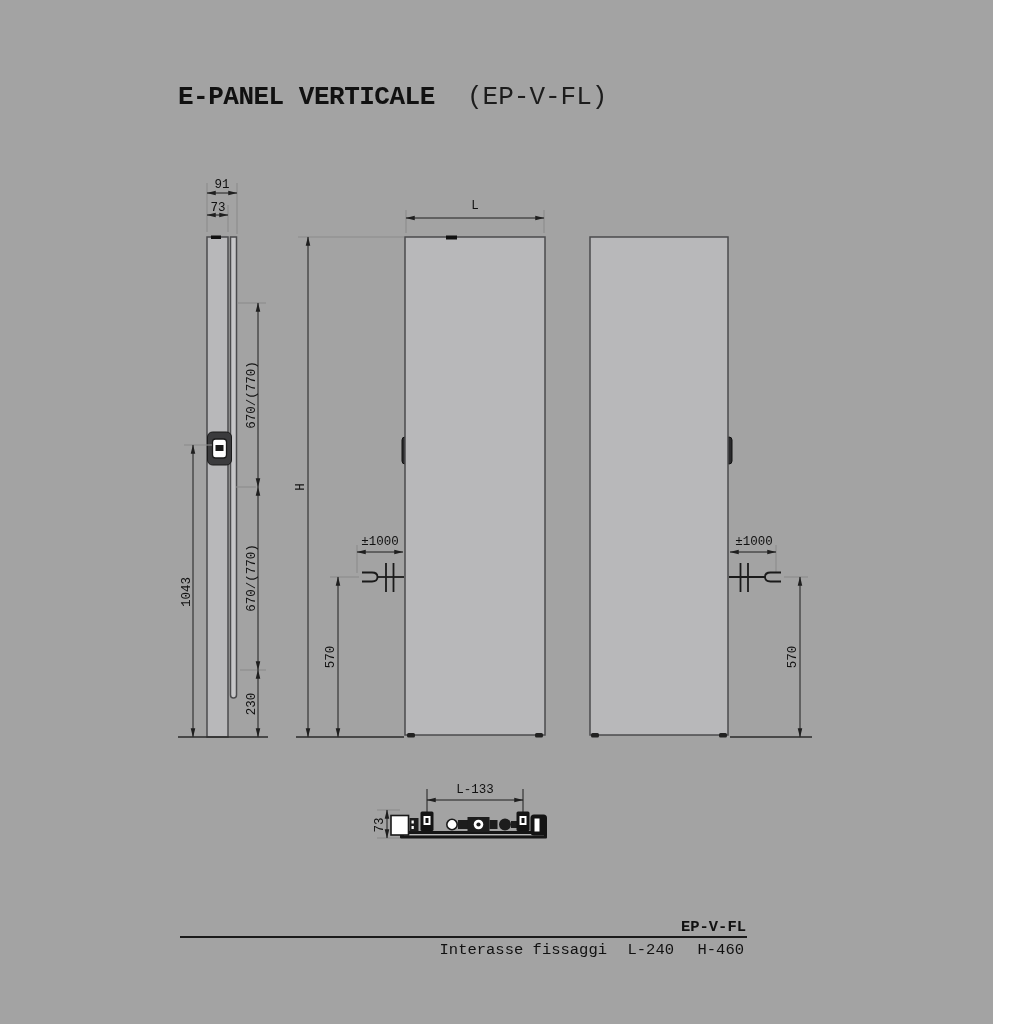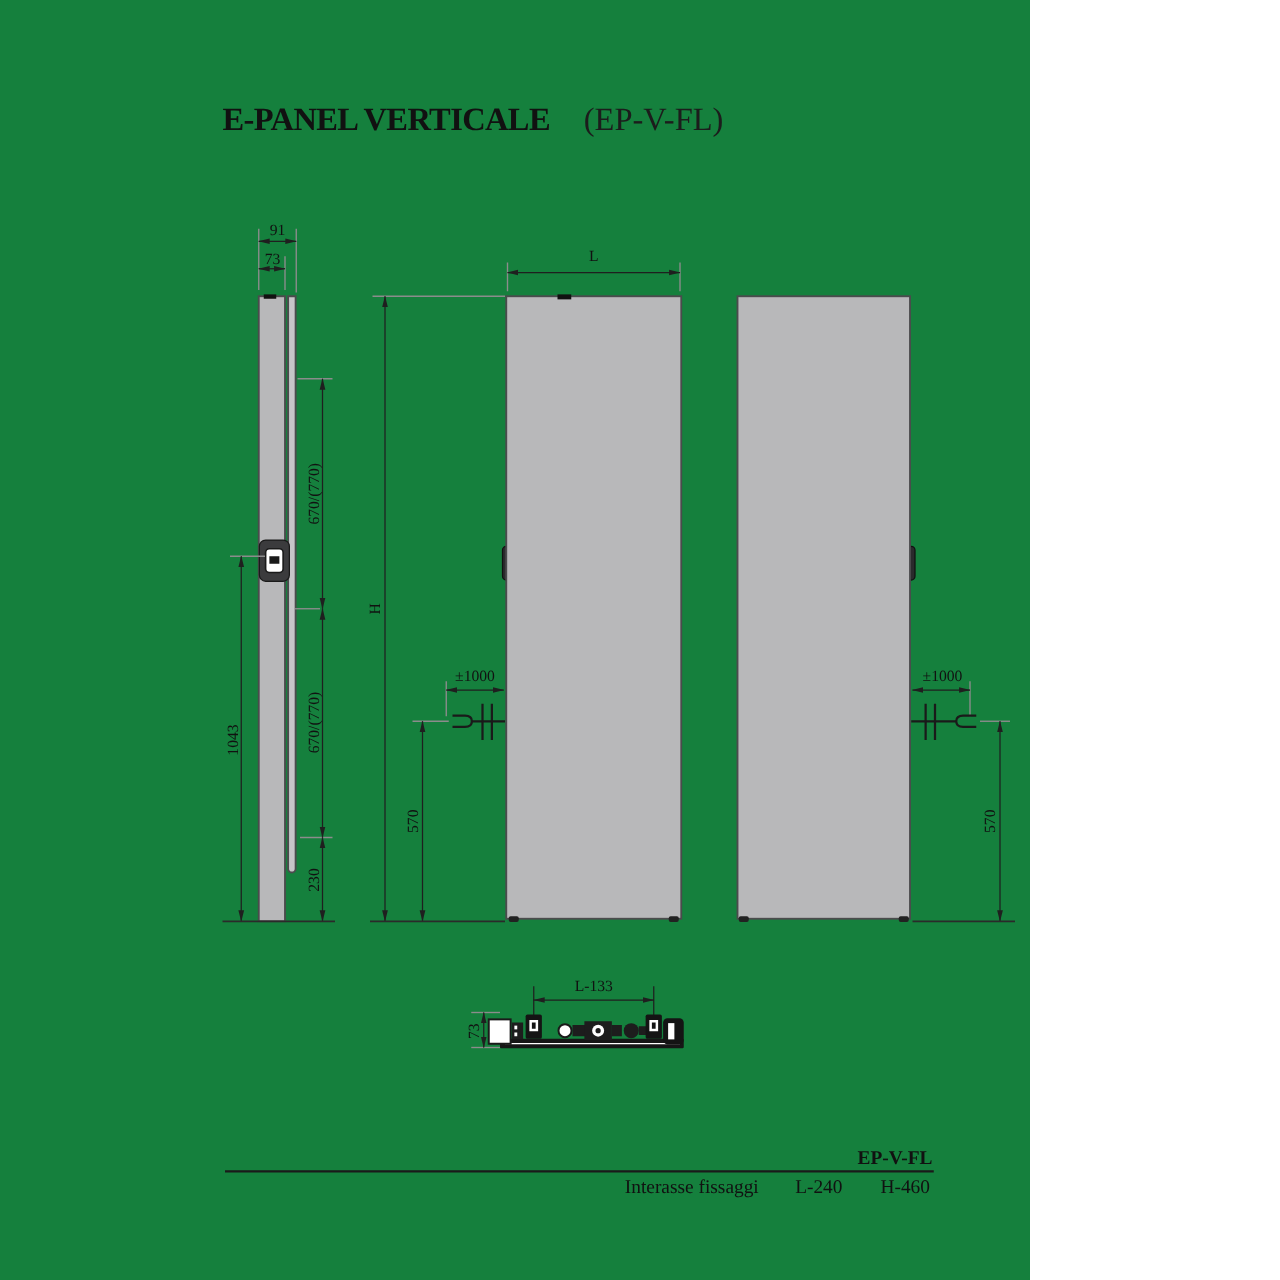--- a/index.html
+++ b/index.html
@@ -1,17 +1,17 @@
 <!DOCTYPE html>
 <html><head>
 <meta charset="utf-8">
 <style>
   html,body{margin:0;padding:0;background:#ffffff;}
-  .page{position:relative;width:824px;height:1024px;background:#15803d;overflow:hidden;
-        font-family:Liberation Serif, serif;}
+  .page{position:relative;width:993px;height:1024px;background:#a3a3a3;overflow:hidden;
+        font-family:Liberation Mono, monospace;}
   svg{position:absolute;left:0;top:0;}
   text{fill:#111;}
   .t-title{font-size:26px;font-weight:bold;letter-spacing:-0.5px;}
   .t-title-code{font-size:26px;font-weight:normal;fill:#1c1c1c;}
   .t-dim{font-size:12.5px;}
   .t-foot{font-size:15.5px;}
   .t-foot-b{font-size:15.5px;font-weight:bold;}
   .dim{stroke:#1f1f1f;stroke-width:1;fill:none;}
   .dimarr{stroke:#1f1f1f;stroke-width:1;fill:none;
           marker-start:url(#arr);marker-end:url(#arr);}

